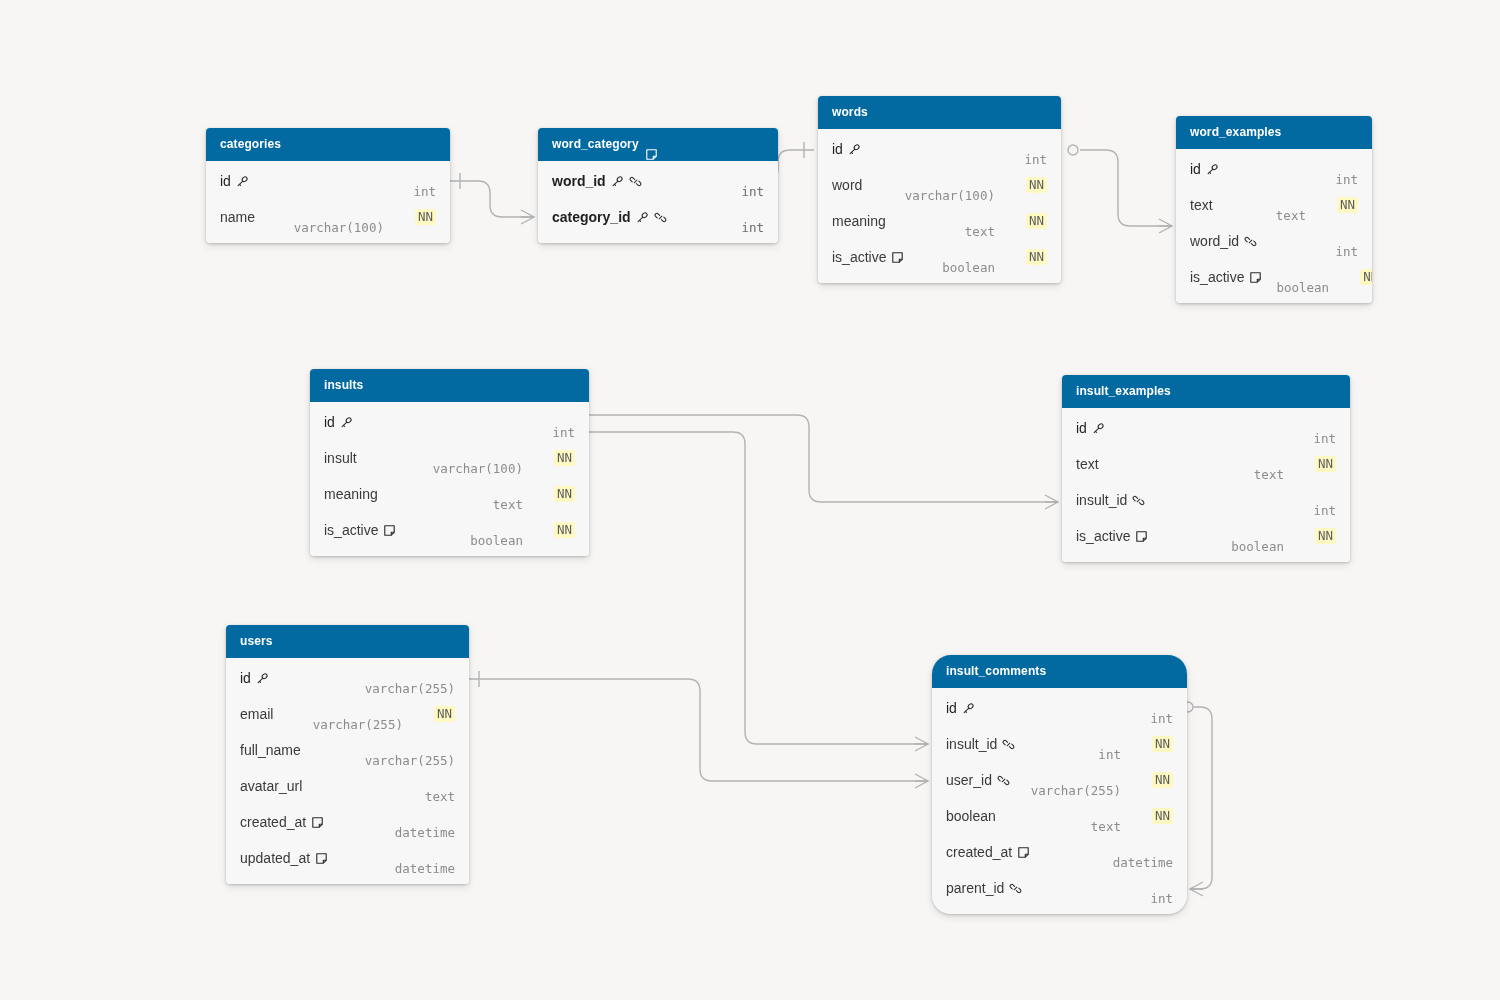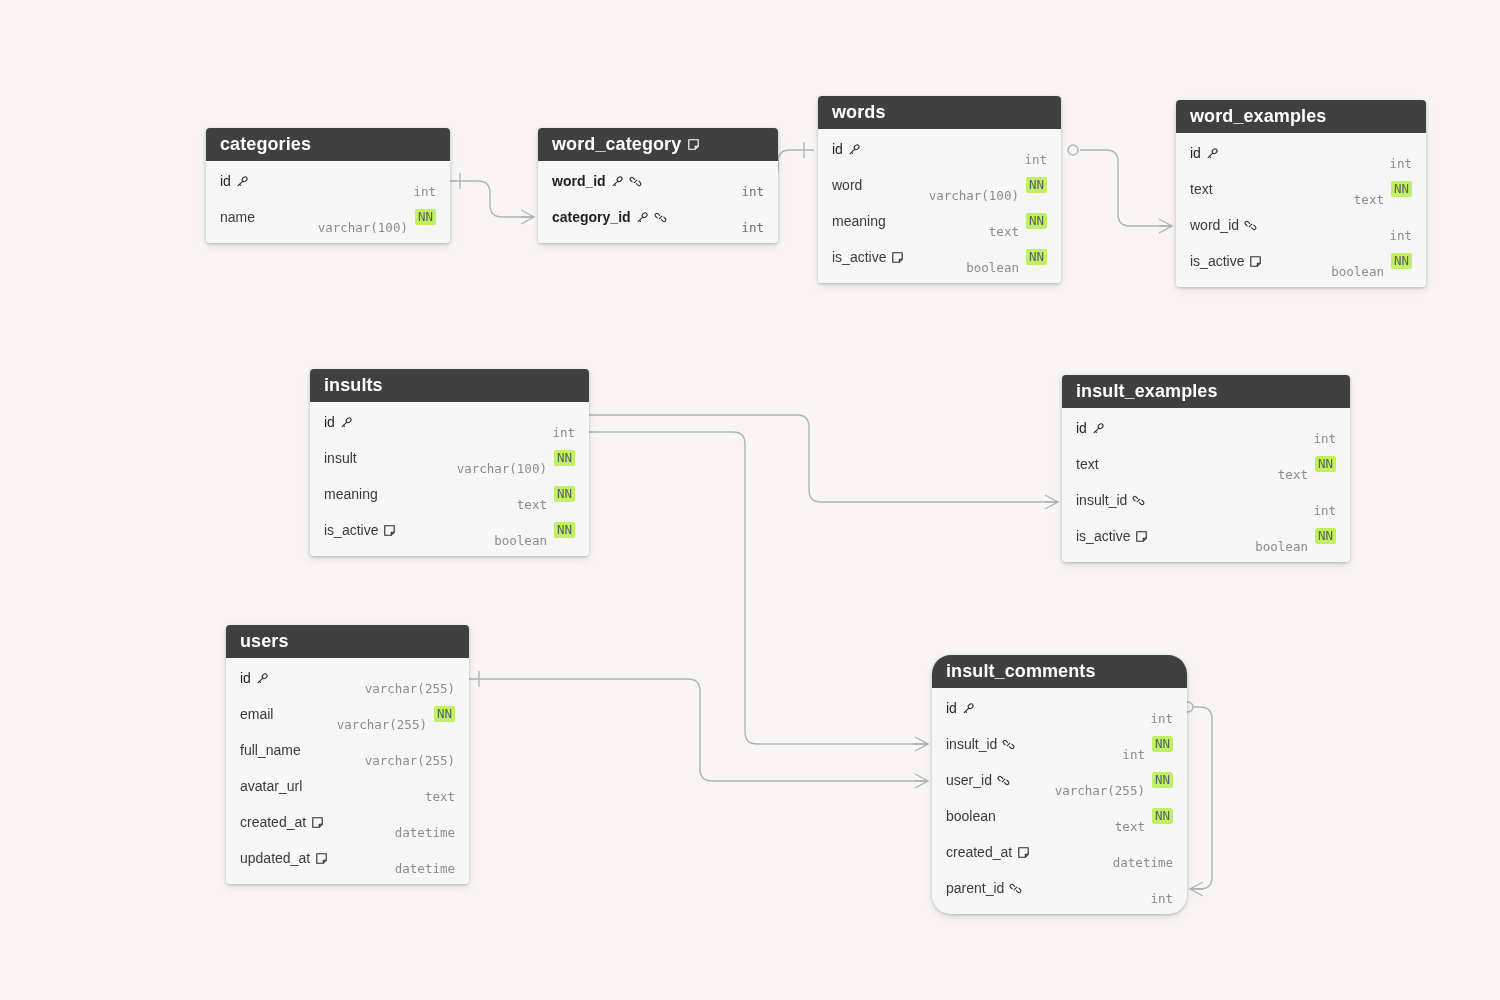--- a/index.html
+++ b/index.html
@@ -24,30 +24,30 @@
   }
   .er-table {
     position: absolute;
     border-radius: 4px;
     box-shadow: 0 1px 3px rgba(0,0,0,0.20), 0 3px 8px rgba(0,0,0,0.10);
     background: #f7f7f7;
     overflow: hidden;
     z-index: 2;
   }
   .tbl-header {
-    background: #404040;
+    background: #0369a1;
     color: #ffffff;
     font-weight: bold;
-    font-size: 18px;
+    font-size: 12px;
     letter-spacing: 0.1px;
     padding: 0 14px;
     height: 33px;
     line-height: 33px;
     display: flex;
-    align-items: center;
+    align-items: flex-end;
     gap: 6px;
     white-space: nowrap;
   }
   .tbl-body {
     padding: 2px 0 8px 0;
     background: #f7f7f7;
   }
   .fld-row {
     display: flex;
     align-items: center;
@@ -80,24 +80,25 @@
     font-family: "DejaVu Sans Mono", monospace;
     font-size: 12.5px;
     color: #8c8c8c;
     margin-top: 21px;
   }
   .fld-row.bold-row .fld-type { color: #6f6f6f; }
   .nn-badge {
     font-family: "DejaVu Sans Mono", monospace;
     font-size: 12.5px;
     color: #5e5e5e;
-    background: #bef264;
+    background: #fef9c3;
     border-radius: 2px;
     padding: 1px 3px;
     line-height: 1.1;
+    margin-left: 24px;
   }
   .ico {
     display: inline-block;
     width: 13px;
     height: 13px;
     vertical-align: middle;
     flex: 0 0 auto;
   }
   .ico svg { display: block; }
 </style>
@@ -308,21 +309,21 @@
               </span>
             </span>
             <span class="fld-spacer"></span>
             <span class="fld-right">
               <span class="fld-type">boolean</span>
               <span class="nn-badge">NN</span>
             </span>
           </div>
         </div>
       </div>
-      <div class="er-table" style="left: 1176px; top: 100px; width: 250px;">
+      <div class="er-table" style="left: 1176px; top: 116px; width: 196px;">
         <div class="tbl-header">
           <span>word_examples</span>
         </div>
         <div class="tbl-body">
           <div class="fld-row pk">
             <span class="fld-name">
               <span>id</span>
               <span class="ico">
                 <svg width="13" height="13" viewBox="0 0 16 16">
                   <g fill="none" stroke="#2b2b2b" stroke-width="1.3" stroke-linecap="round" stroke-linejoin="round">

